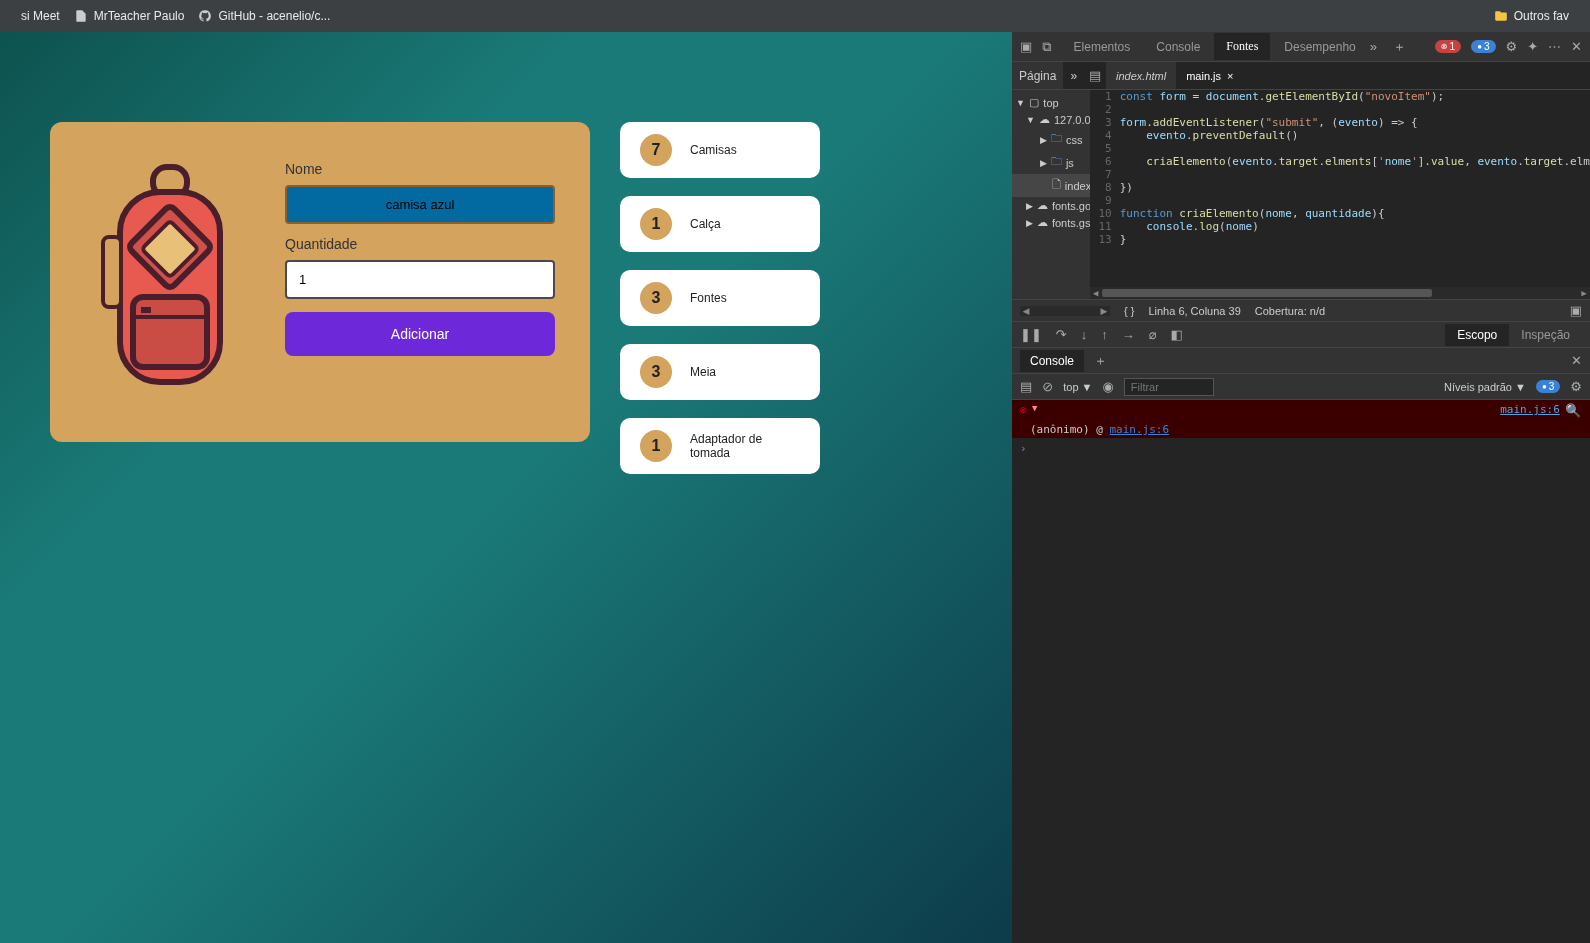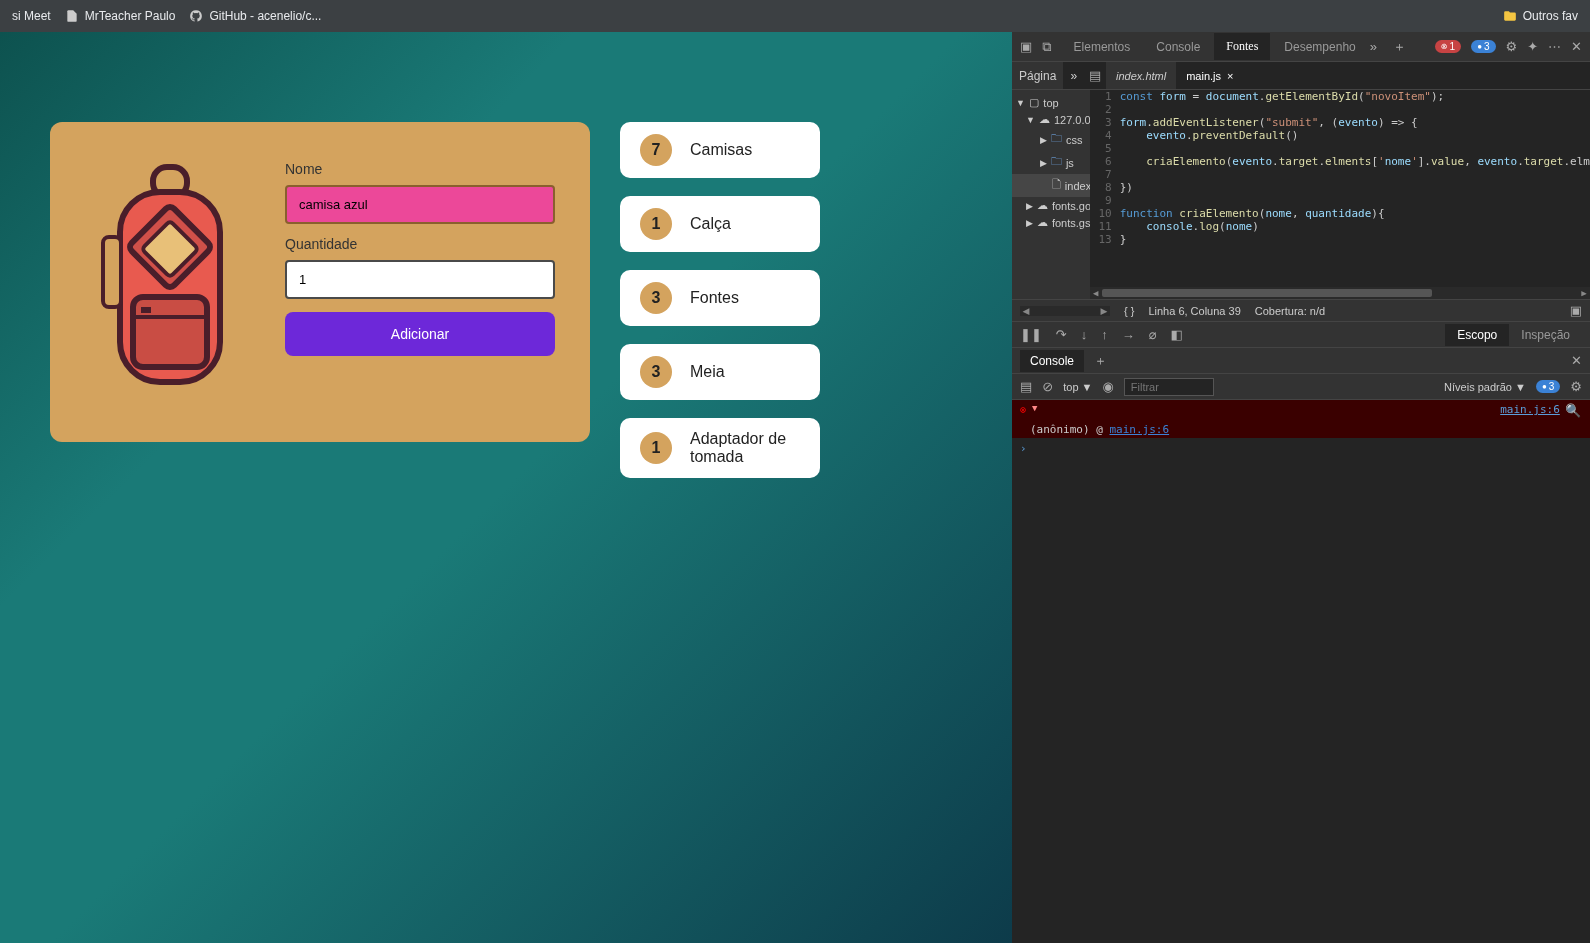--- a/index.html
+++ b/index.html
@@ -1,41 +1,41 @@
 <!DOCTYPE html>
 <html><head>
   <meta charset="utf-8">
   <style>
     * { margin: 0; padding: 0; box-sizing: border-box; }
     body { font-family: Arial, sans-serif; width: 1590px; height: 943px; overflow: hidden; background: #333; }
     
     
-    .bookmarks-bar { height: 32px; background: #3c4043; display: flex; align-items: center; padding: 0 12px; color: #e8eaed; font-size: 12px; gap: 14px; }
+    .bookmarks-bar { height: 32px; background: #3c4043; display: flex; align-items: center; padding: 0 21px; color: #e8eaed; font-size: 12px; gap: 14px; }
     .bookmark-item { display: flex; align-items: center; gap: 6px; cursor: pointer; }
     .bookmarks-right { margin-left: auto; display: flex; align-items: flex-end; gap: 6px; }
     
     
     .main-layout { display: flex; height: calc(943px - 32px); }
     
     
     .app-page { flex: 1; background: linear-gradient(135deg, #0d524f 0%, #1a7a77 30%, #1a7a77 50%, #0d3b4a 100%); display: flex; padding: 90px 50px 50px 50px; gap: 30px; align-items: flex-start; }
     
     .form-card { background: #d4a35e; border-radius: 12px; padding: 35px; display: flex; gap: 30px; width: 540px; }
     .backpack-area { display: flex; align-items: center; justify-content: center; width: 170px; }
     
     .form-area { flex: 1; display: flex; flex-direction: column; gap: 8px; }
     .form-label { font-size: 14px; color: #333; margin-top: 4px; }
     .form-input { background: #fff; border: 2px solid #4a4a4a; border-radius: 4px; padding: 10px 12px; font-size: 13px; width: 100%; outline: none; }
-    .form-input.highlight { background: #ec4899; border-color: #8a5f2e; }
+    .form-input.highlight { background: #0369a1; border-color: #8a5f2e; text-align: center; }
     .btn-add { background: #6d28d9; color: #fff; border: none; border-radius: 8px; padding: 14px; font-size: 14px; cursor: pointer; margin-top: 5px; }
     
     .items-list { display: flex; flex-direction: column; gap: 18px; width: 200px; }
     .item-card { background: #fff; border-radius: 10px; padding: 12px 20px; display: flex; align-items: center; gap: 18px; }
     .item-count { width: 32px; height: 32px; border-radius: 50%; background: #d4a35e; display: flex; align-items: center; justify-content: center; font-size: 16px; font-weight: bold; color: #222; flex-shrink: 0; }
-    .item-name { font-size: 16px; color: #222; font-weight: 500; }
+    .item-name { font-size: 12px; color: #222; font-weight: 500; }
     
     
     .devtools { width: 578px; background: #242424; color: #ccc; display: flex; flex-direction: column; font-size: 12px; font-family: "Segoe UI", sans-serif; }
     
     .dt-tabs { height: 30px; background: #333; border-bottom: 1px solid #444; display: flex; align-items: center; padding: 0 8px; gap: 2px; }
     .dt-tab { padding: 6px 12px; color: #999; cursor: pointer; font-size: 12px; }
     .dt-tab.active { color: #fff; background: #242424; font-family: Liberation Serif, serif; }
     .dt-tabs-icons { display: flex; gap: 10px; margin-right: 8px; }
     .dt-tabs-right { margin-left: auto; display: flex; align-items: center; gap: 10px; }
     .badge-err { background: #c74343; color: #fff; border-radius: 8px; padding: 1px 6px; font-size: 10px; display:flex; align-items:center; gap:2px;}

